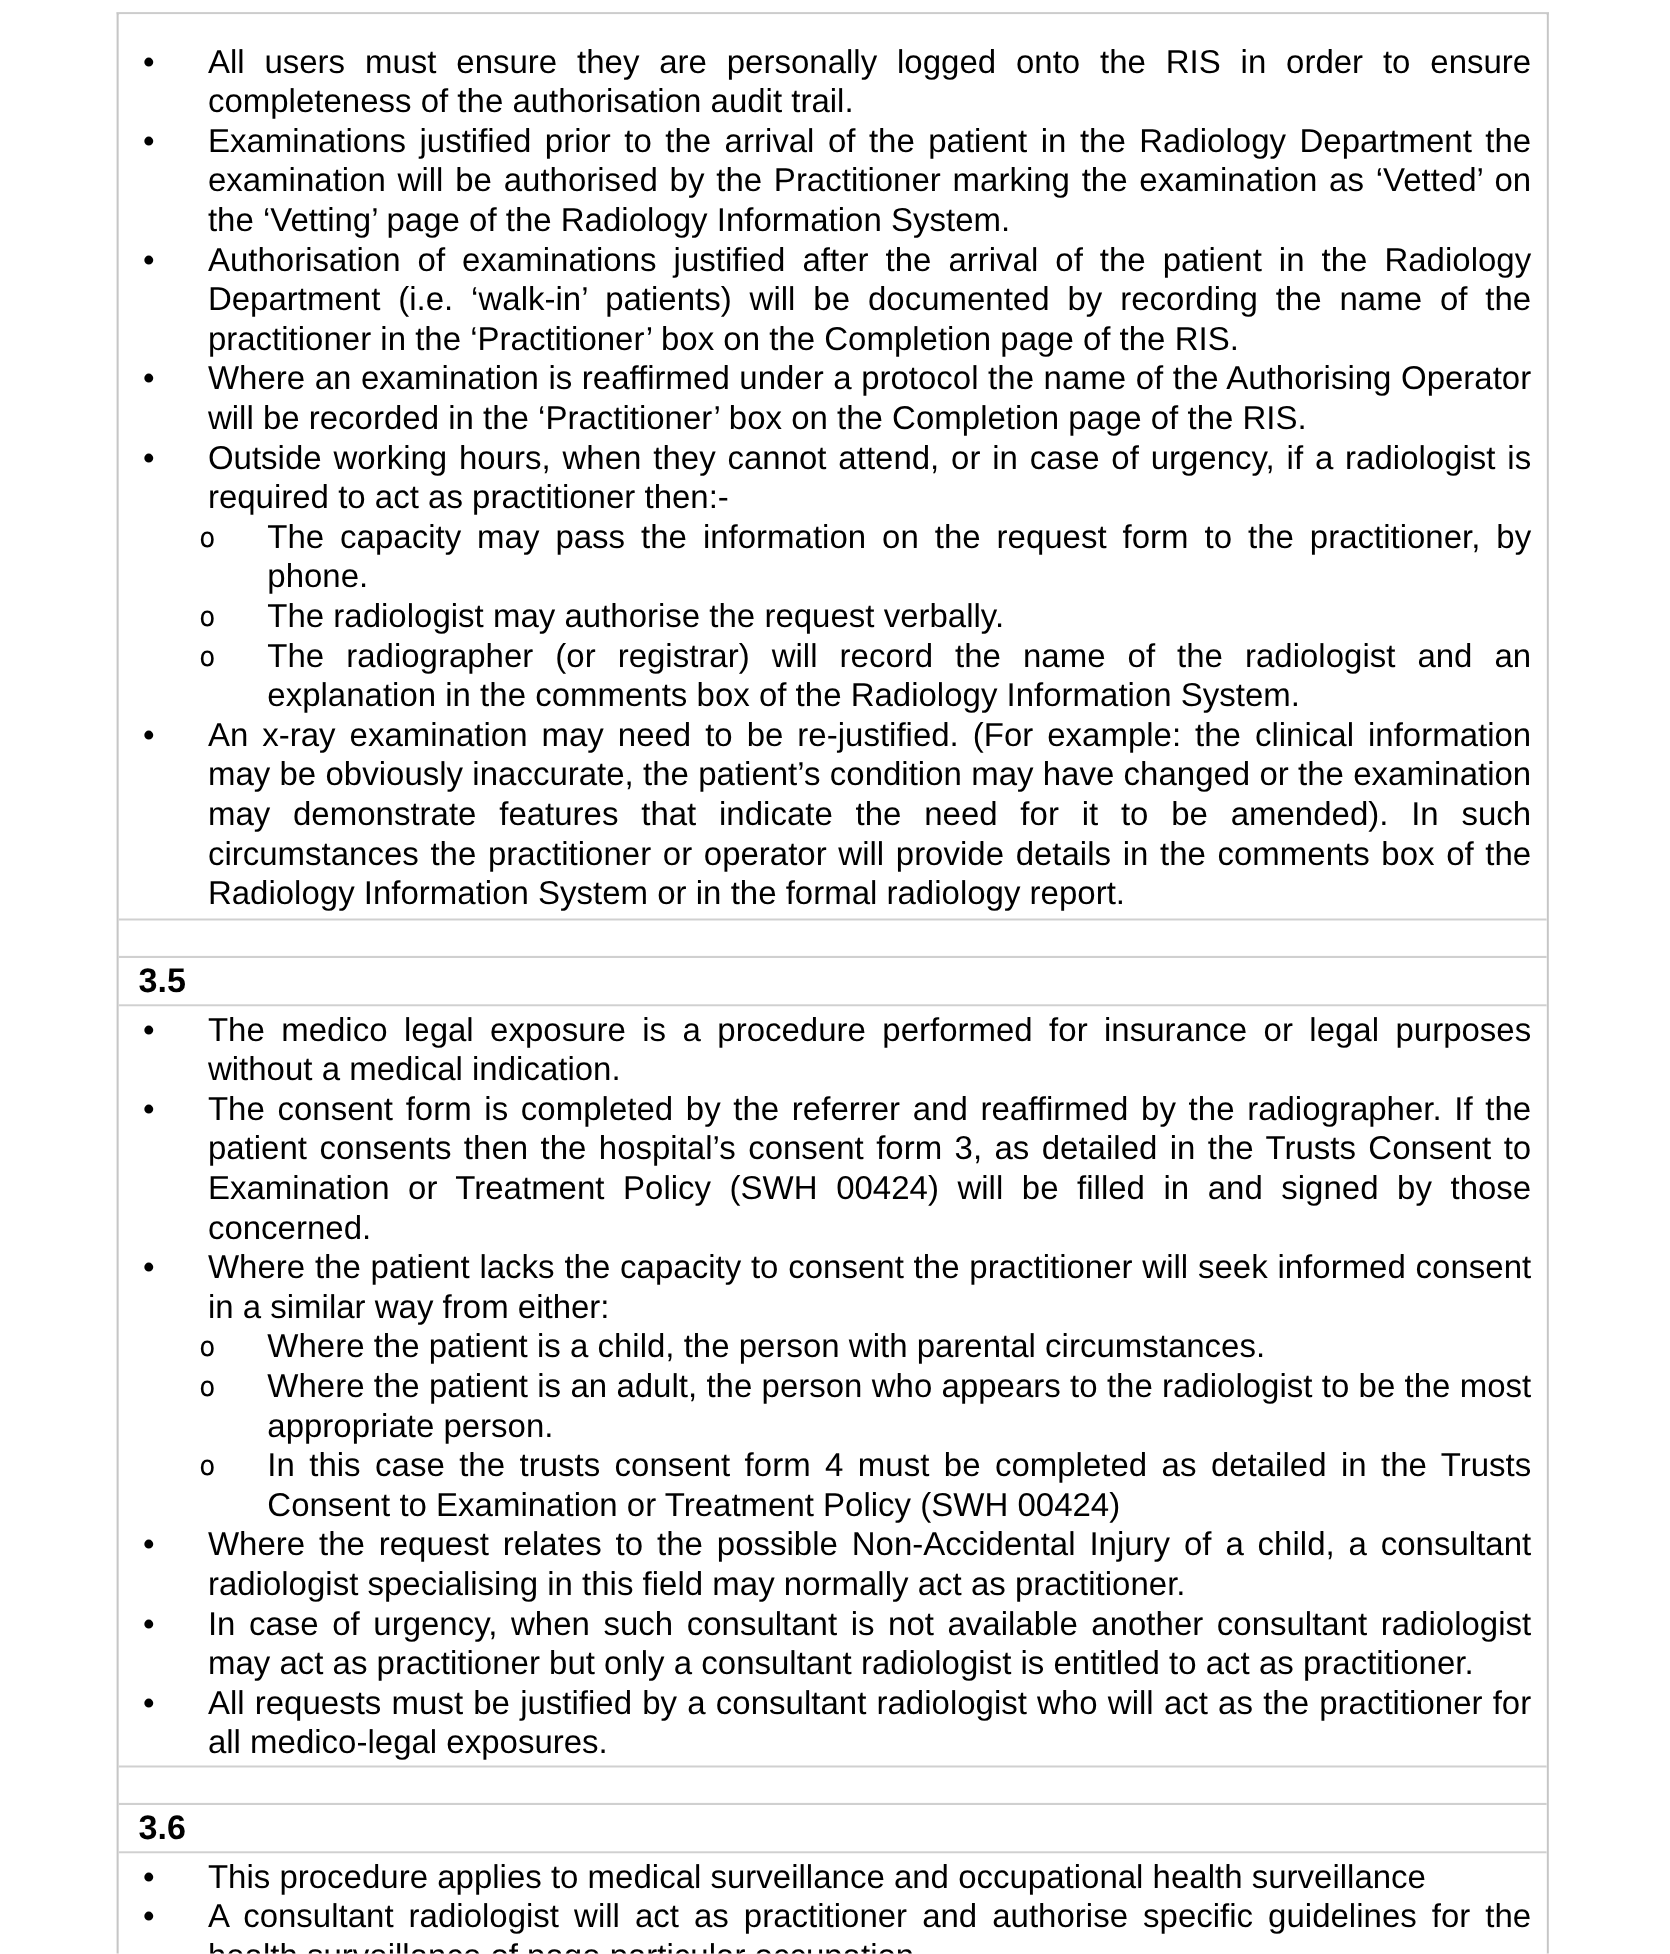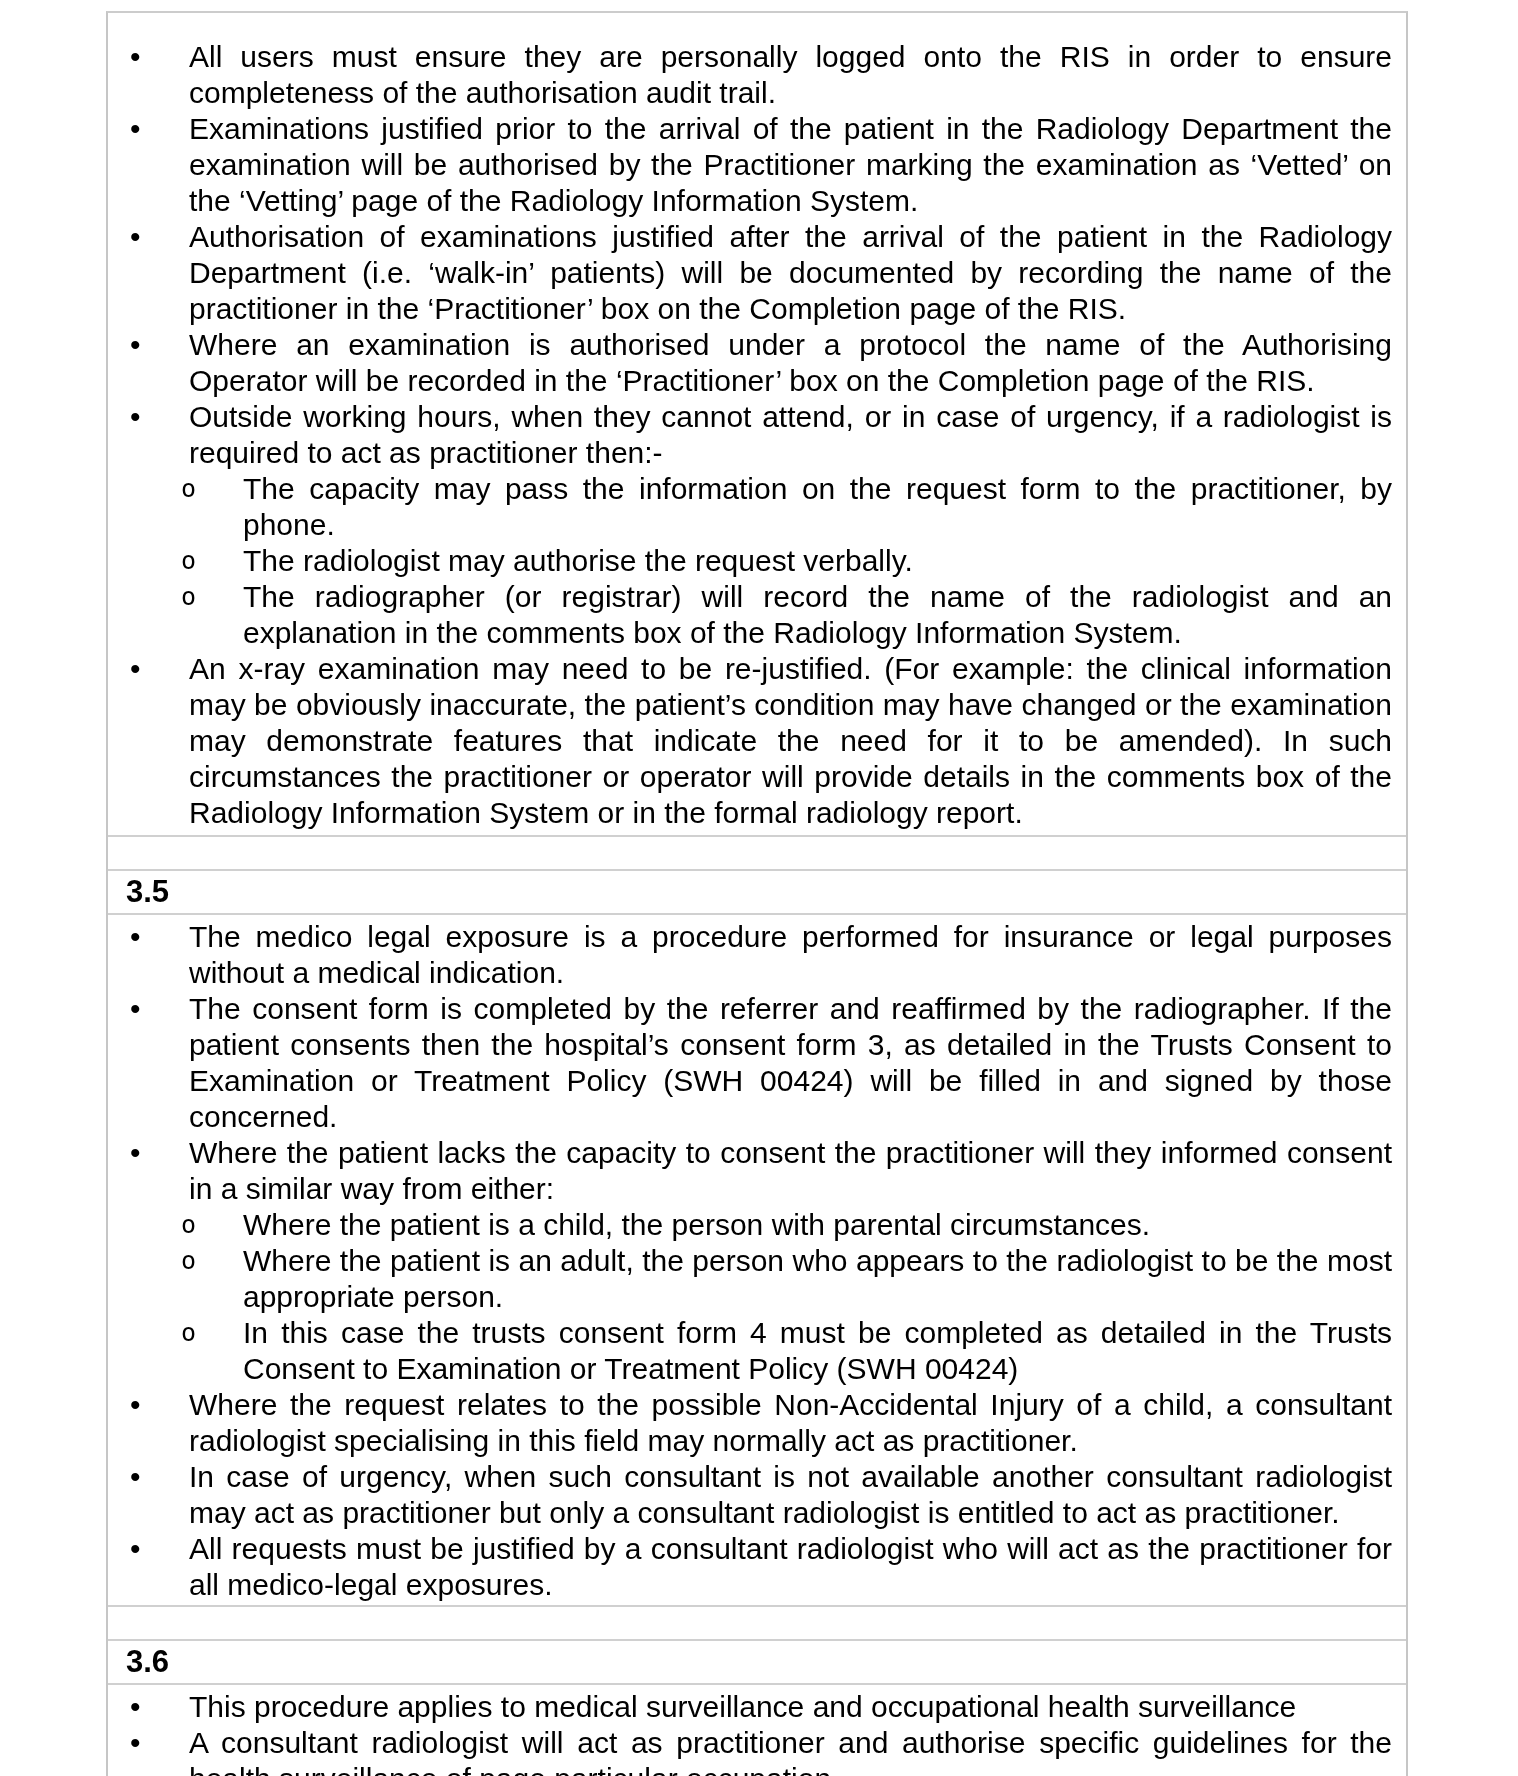--- a/index.html
+++ b/index.html
@@ -71,21 +71,21 @@
         <div class="item level1">
           <span class="marker">•</span>
           <span class="txt">Examinations justified prior to the arrival of the patient in the Radiology Department the examination will be authorised by the Practitioner marking the examination as ‘Vetted’ on the ‘Vetting’ page of the Radiology Information System.</span>
         </div>
         <div class="item level1">
           <span class="marker">•</span>
           <span class="txt">Authorisation of examinations justified after the arrival of the patient in the Radiology Department (i.e. ‘walk-in’ patients) will be documented by recording the name of the practitioner in the ‘Practitioner’ box on the Completion page of the RIS.</span>
         </div>
         <div class="item level1">
           <span class="marker">•</span>
-          <span class="txt">Where an examination is authorised under a protocol the name of the Authorising Operator will be recorded in the ‘Practitioner’ box on the Completion page of the RIS.</span>
+          <span class="txt">Where an examination is reaffirmed under a protocol the name of the Authorising Operator will be recorded in the ‘Practitioner’ box on the Completion page of the RIS.</span>
         </div>
         <div class="item level1">
           <span class="marker">•</span>
           <span class="txt">Outside working hours, when they cannot attend, or in case of urgency, if a radiologist is required to act as practitioner then:-</span>
         </div>
         <div class="item level2">
           <span class="marker">o</span>
           <span class="txt">The capacity may pass the information on the request form to the practitioner, by phone.</span>
         </div>
         <div class="item level2">
@@ -109,21 +109,21 @@
         <div class="item level1">
           <span class="marker">•</span>
           <span class="txt">The medico legal exposure is a procedure performed for insurance or legal purposes without a medical indication.</span>
         </div>
         <div class="item level1">
           <span class="marker">•</span>
           <span class="txt">The consent form is completed by the referrer and reaffirmed by the radiographer. If the patient consents then the hospital’s consent form 3, as detailed in the Trusts Consent to Examination or Treatment Policy (SWH 00424) will be filled in and signed by those concerned.</span>
         </div>
         <div class="item level1">
           <span class="marker">•</span>
-          <span class="txt">Where the patient lacks the capacity to consent the practitioner will they informed consent in a similar way from either:</span>
+          <span class="txt">Where the patient lacks the capacity to consent the practitioner will seek informed consent in a similar way from either:</span>
         </div>
         <div class="item level2">
           <span class="marker">o</span>
           <span class="txt">Where the patient is a child, the person with parental circumstances.</span>
         </div>
         <div class="item level2">
           <span class="marker">o</span>
           <span class="txt">Where the patient is an adult, the person who appears to the radiologist to be the most appropriate person.</span>
         </div>
         <div class="item level2">

